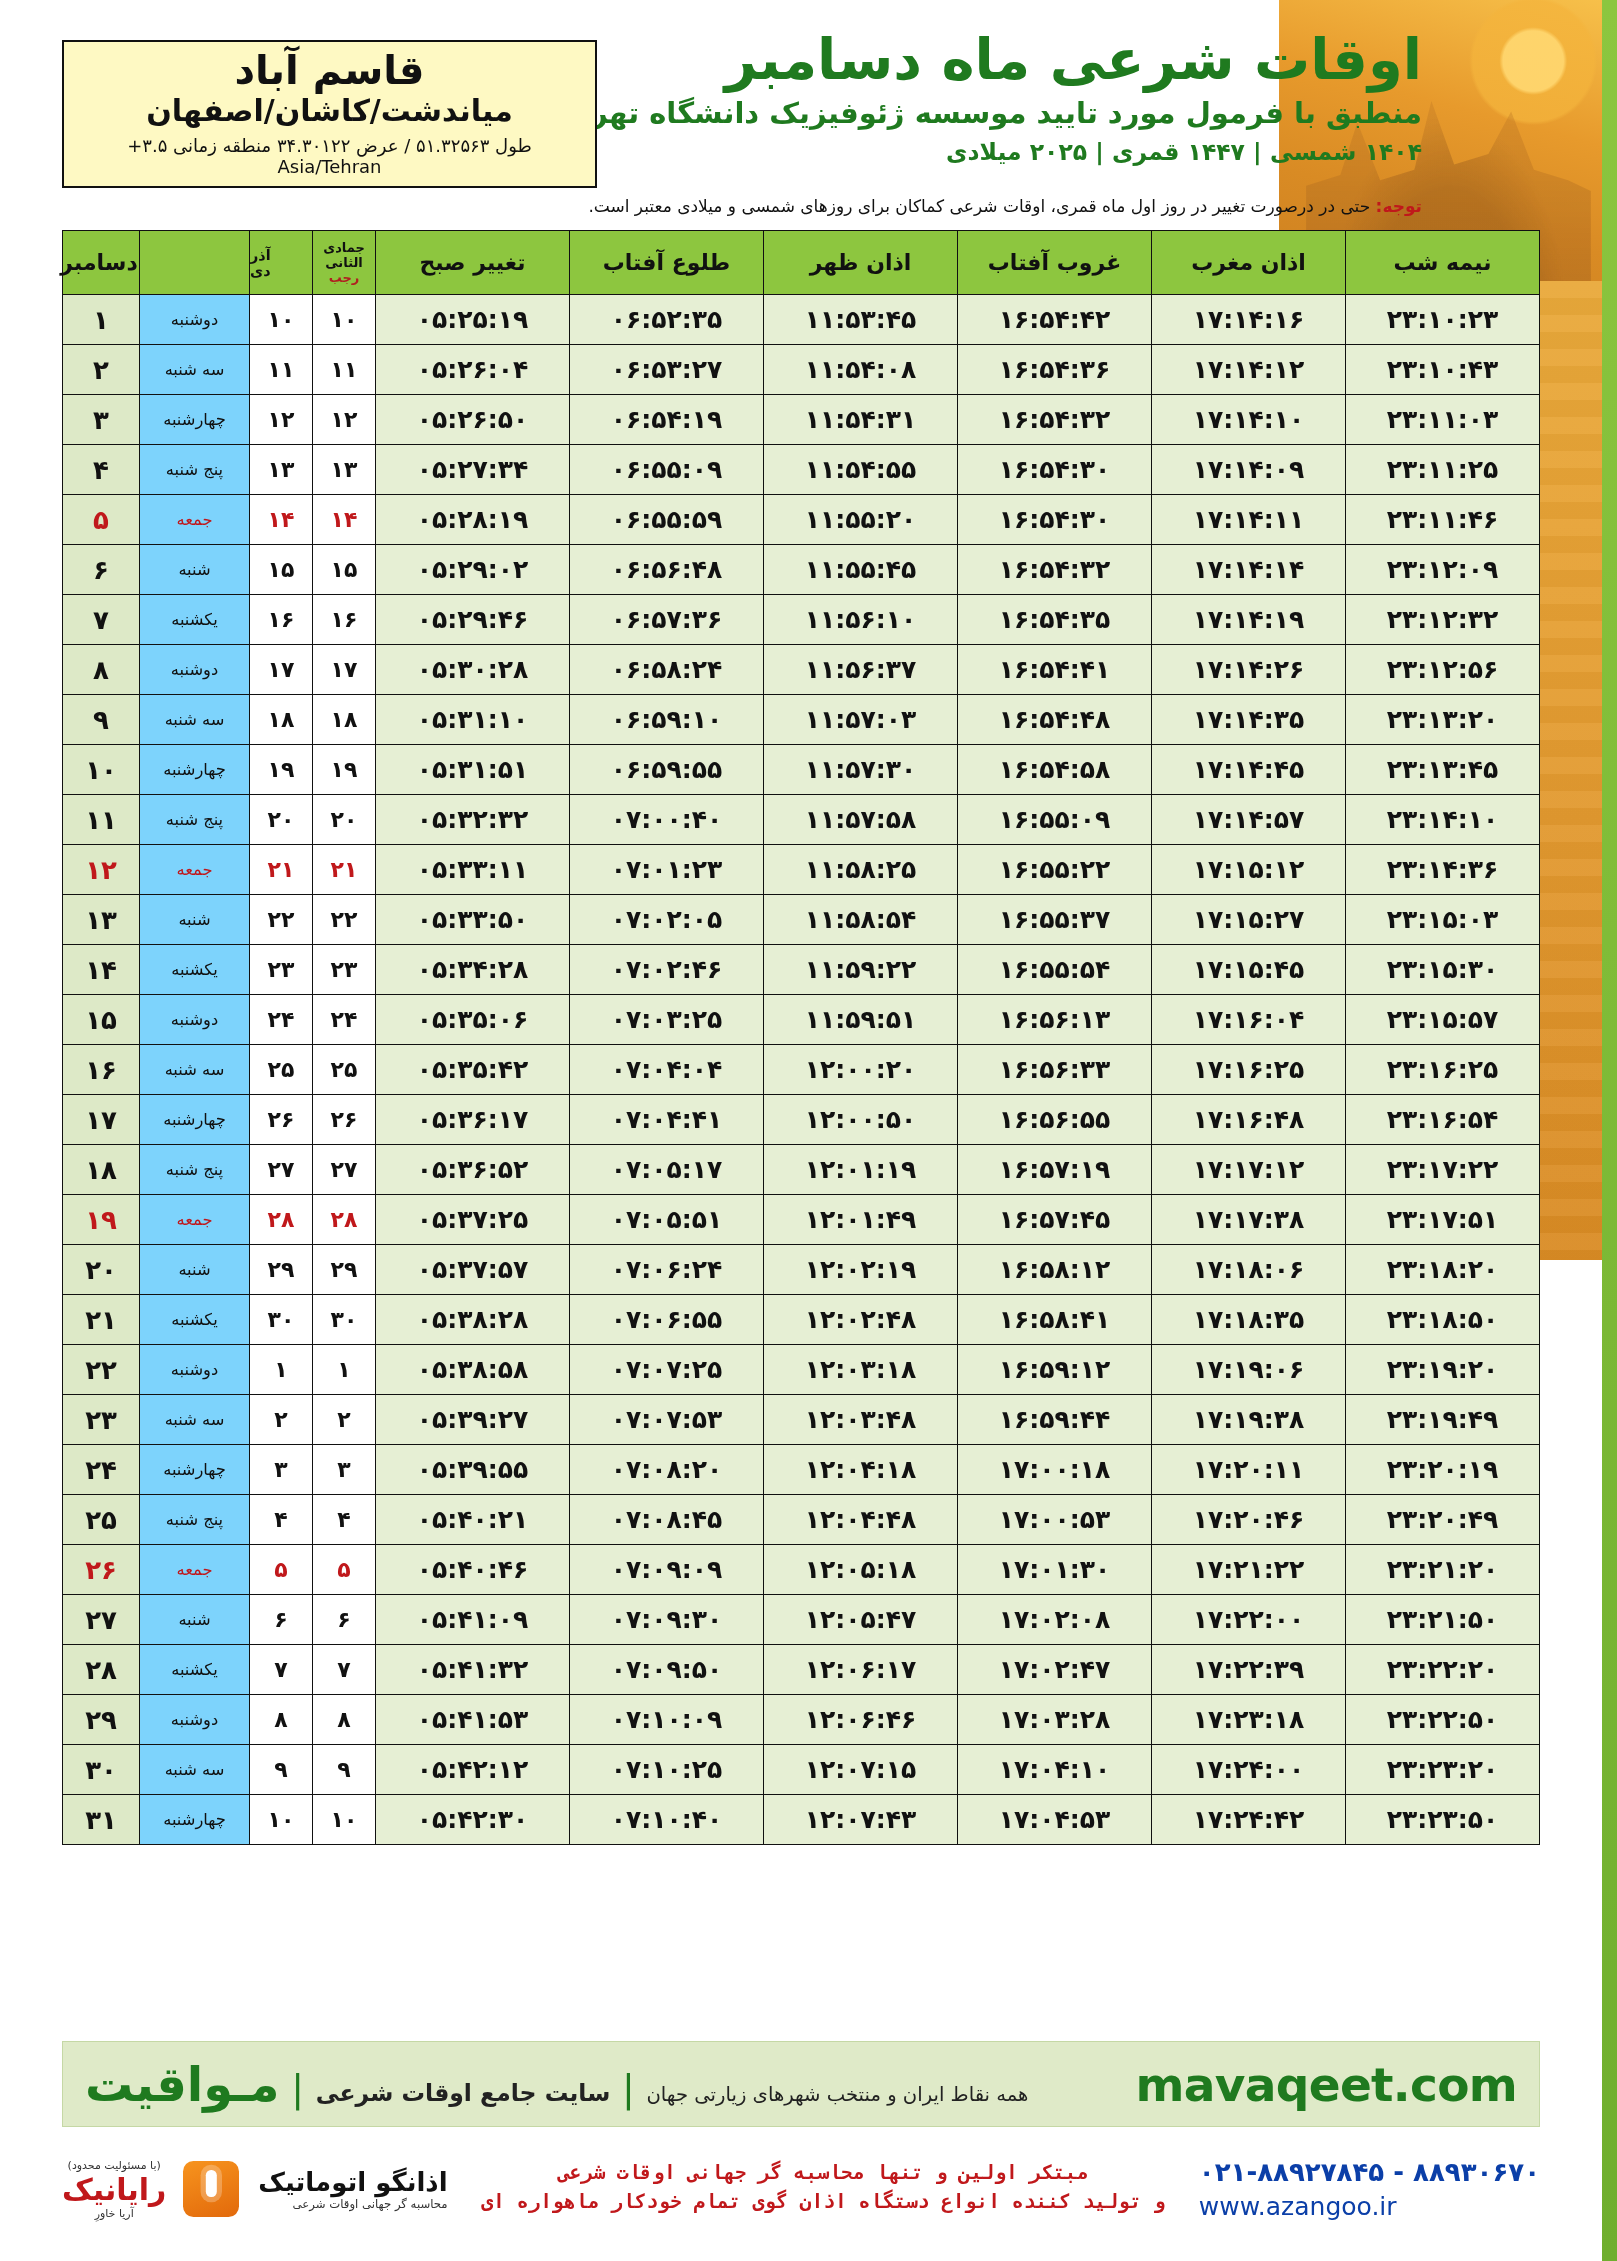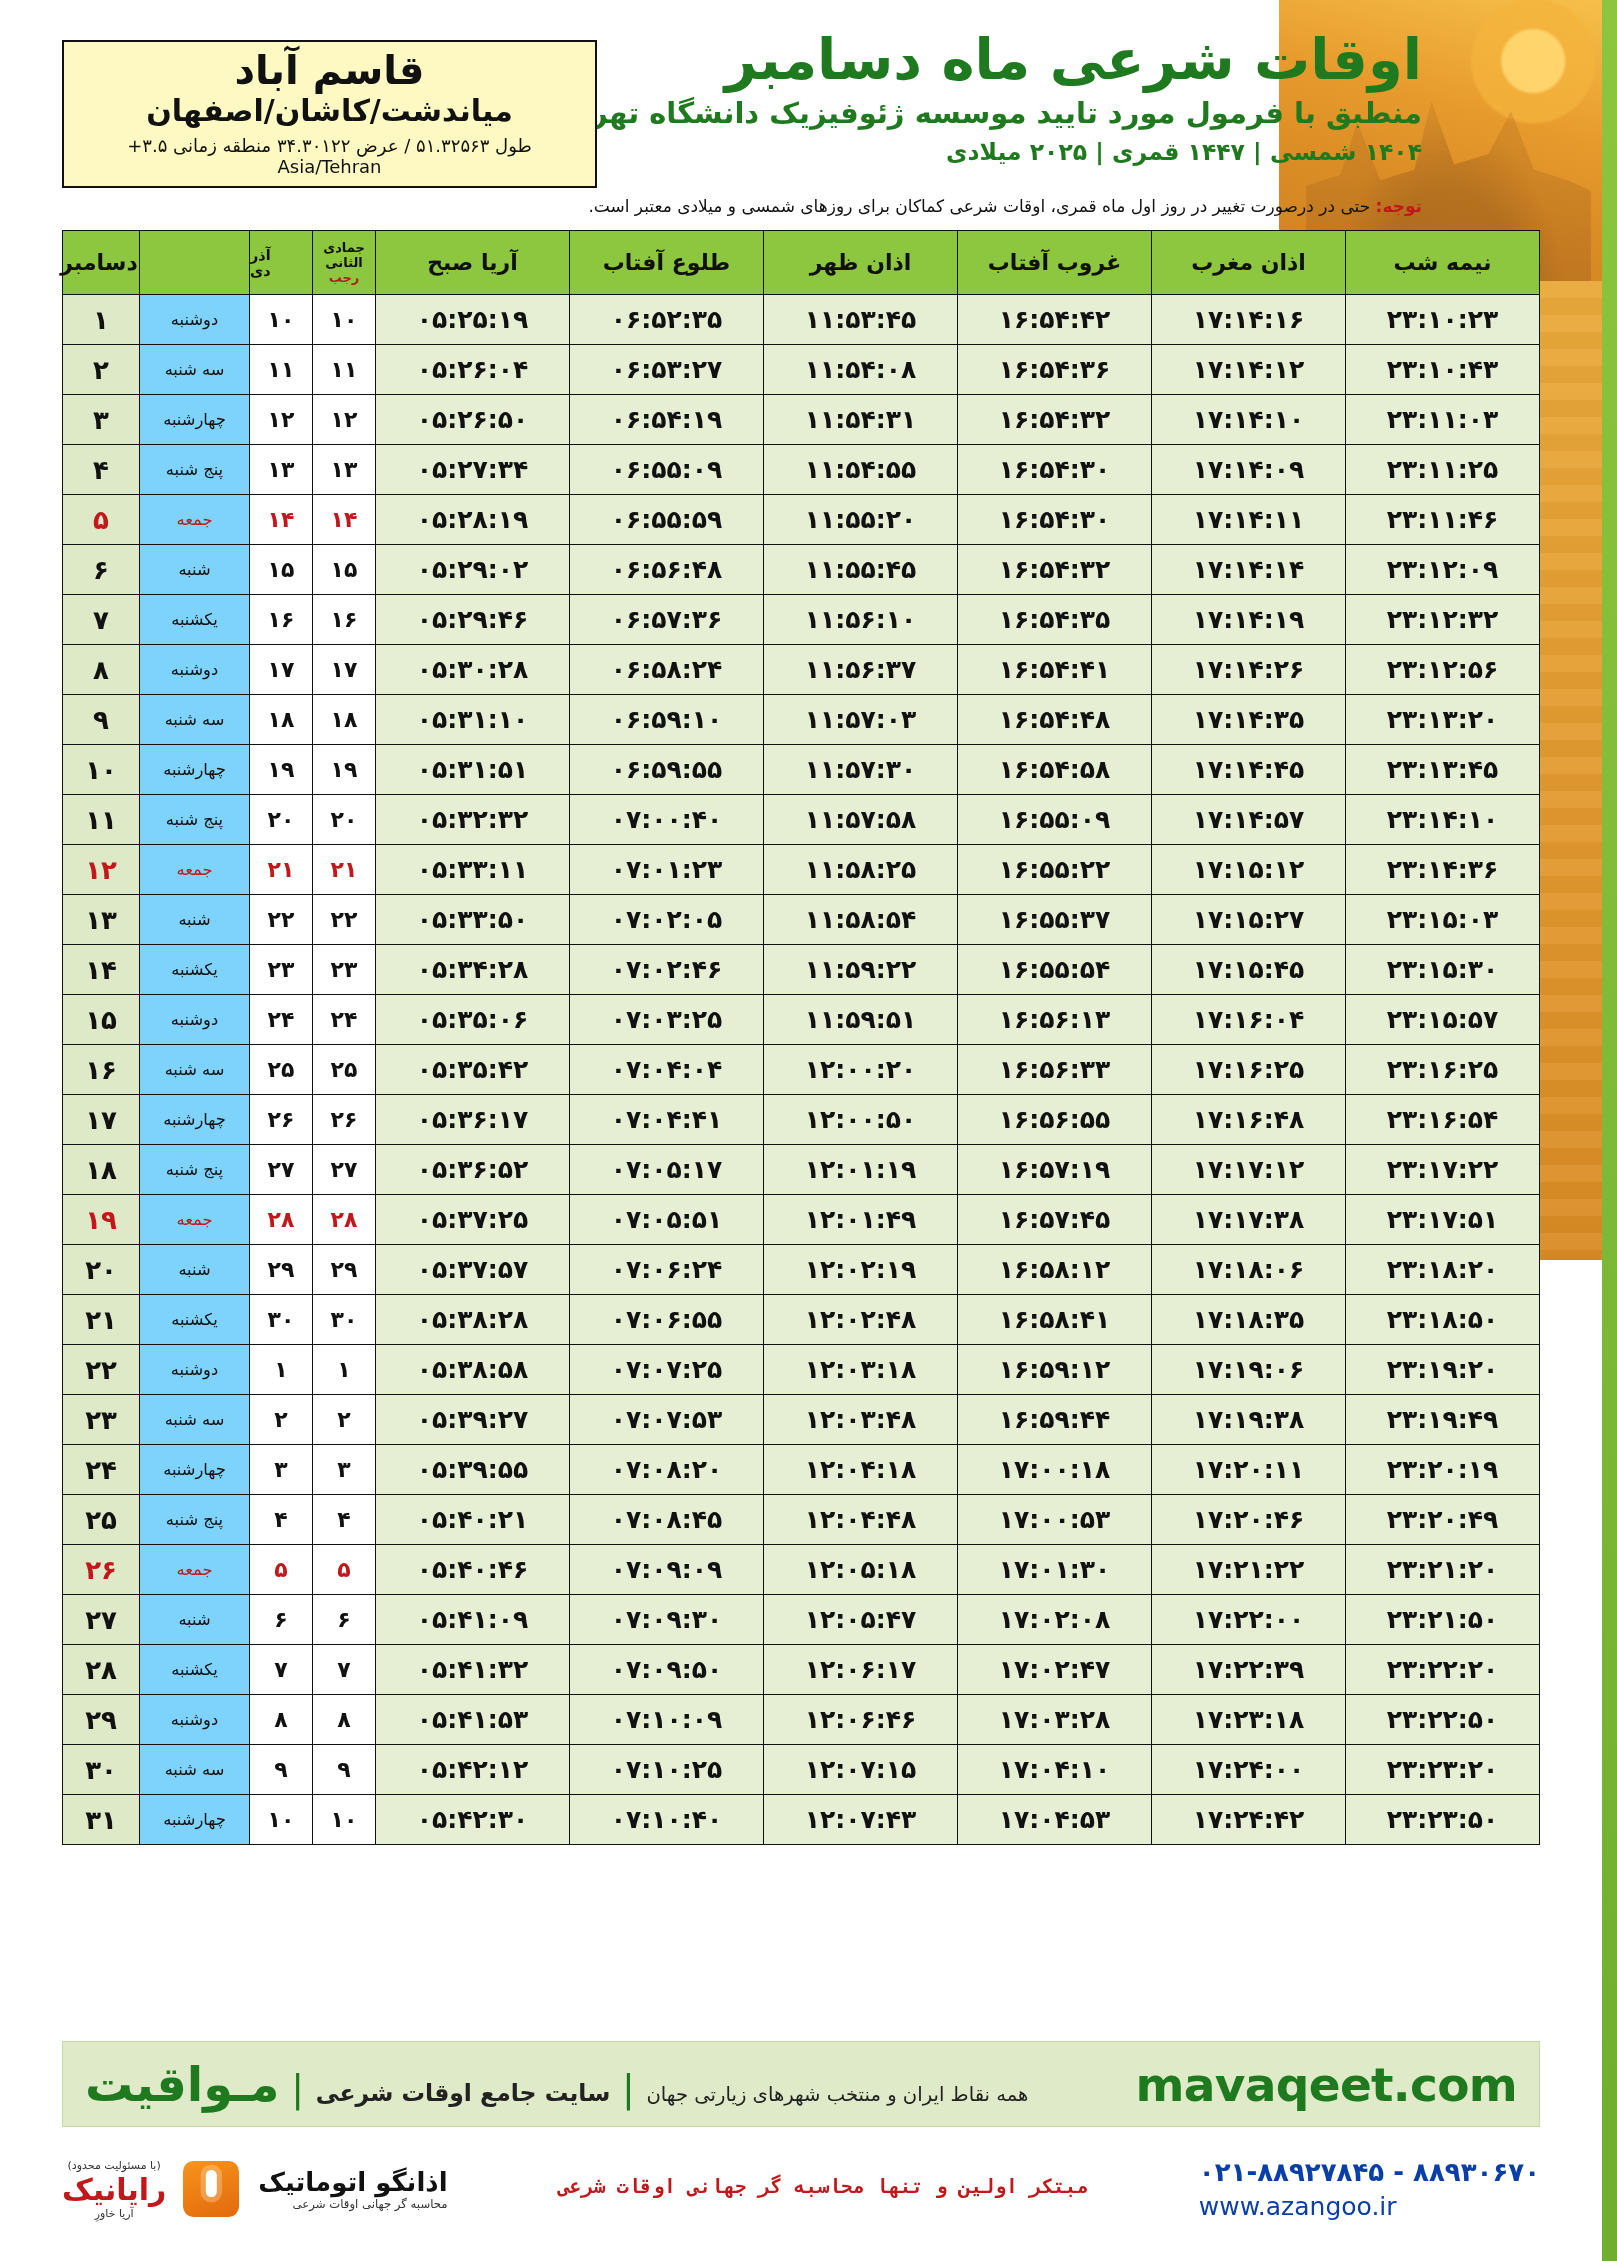--- a/index.html
+++ b/index.html
@@ -193,21 +193,21 @@
         <col class="c-wday">
           <col class="c-greg">
       </colgroup>
       <thead>
         <tr>
           <th>نیمه شب</th>
           <th>اذان مغرب</th>
           <th>غروب آفتاب</th>
           <th>اذان ظهر</th>
           <th>طلوع آفتاب</th>
-          <th>آریا صبح</th>
+          <th>تغییر صبح</th>
           <th colspan="2" style="padding:0">
             <div class="hdr-split">
               <div>
                 <span style="display:block">
                   <span style="display:block;font-size:13px">جمادی الثانی</span>
                   <span style="display:block;font-size:13px;color:#b02020">رجب</span>
                 </span>
               </div>
               <div>
                 <span style="display:block">
@@ -610,20 +610,21 @@
   </div>
 
   <div class="footer-bottom">
     <div class="fb-phone">
       <div>۰۲۱-۸۸۹۲۷۸۴۵ - ۸۸۹۳۰۶۷۰</div>
       <div>www.azangoo.ir</div>
     </div>
 
     <div class="fb-mid">
       <div>مبتكر اولين و تنها محاسبه گر جهانی اوقات شرعی</div>
+      <div>و تولید کننده انواع دستگاه اذان گوی تمام خودکار ماهواره ای</div>
     </div>
 
     <div class="fb-logos">
       <div class="logo-azangoo">
         <div class="txt">
           <div class="t1">اذانگو اتوماتیک</div>
           <div class="t2">محاسبه گر جهانی اوقات شرعی</div>
         </div>
         <div class="mark"></div>
       </div>

